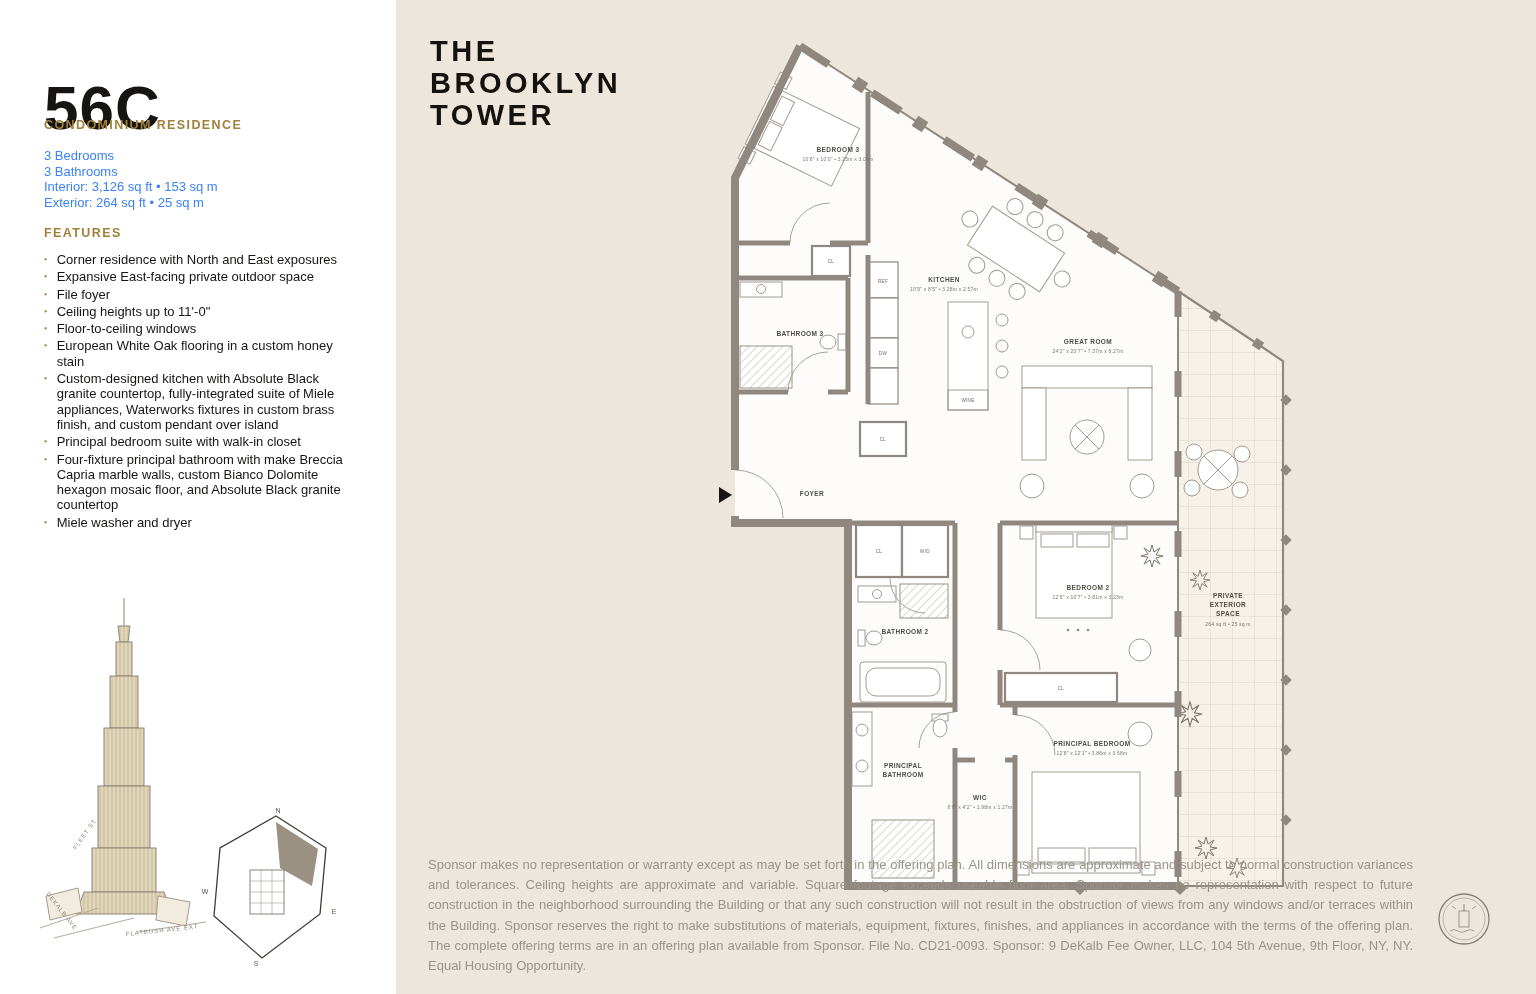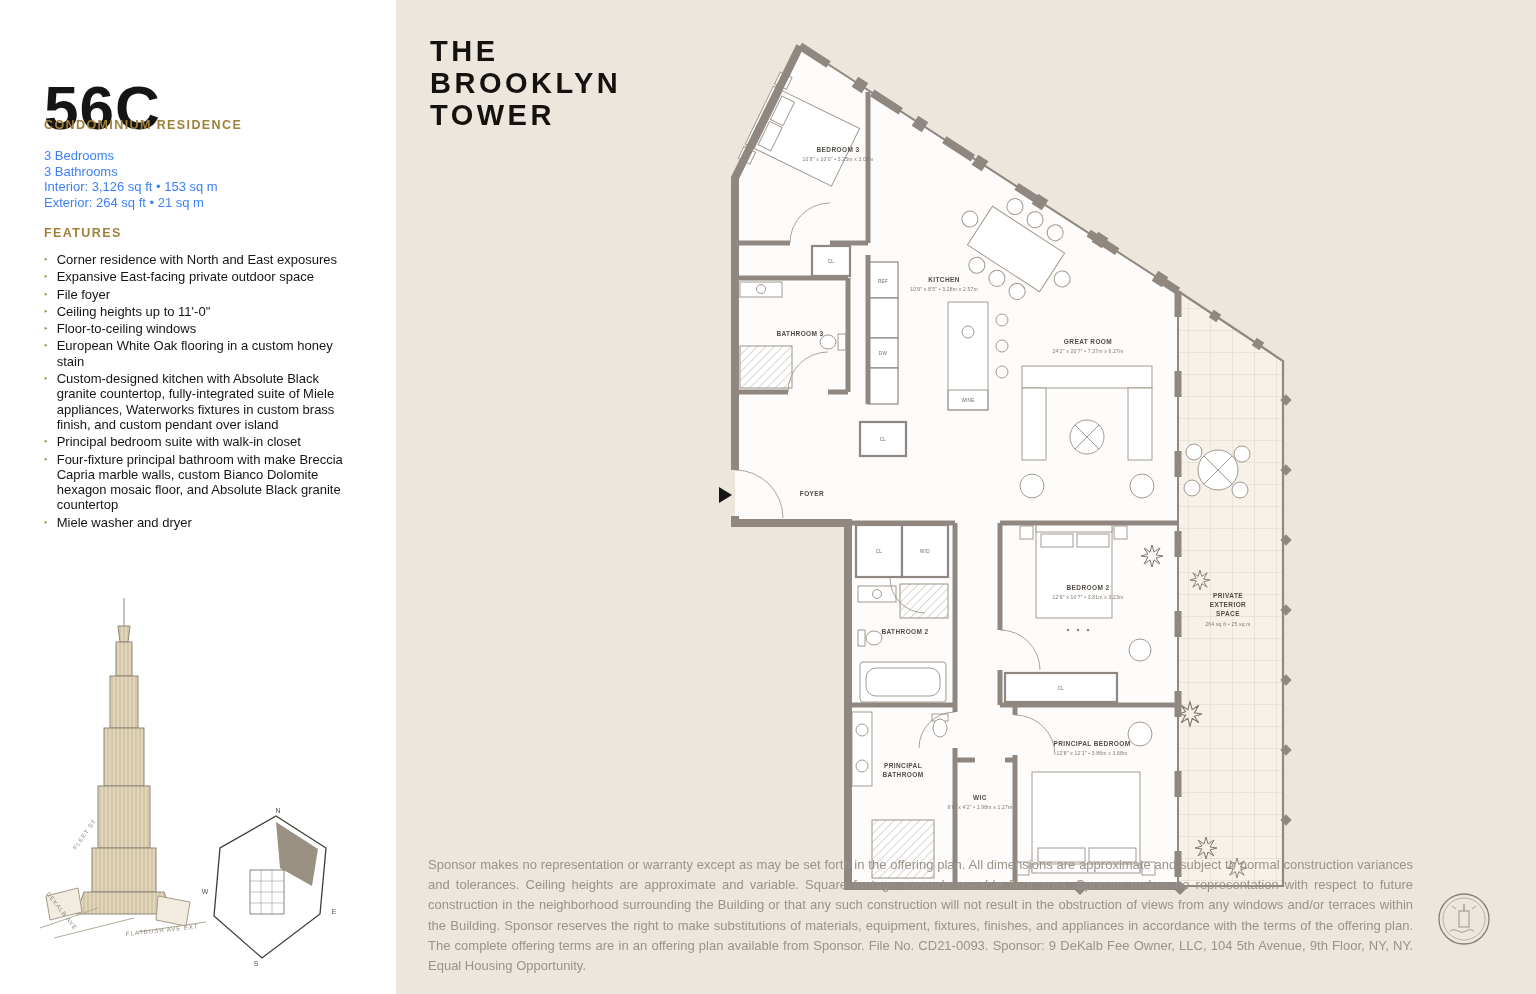--- a/index.html
+++ b/index.html
@@ -42,21 +42,21 @@
 <div class="page">
 
   <aside class="left">
     <h1 class="unit">56C</h1>
     <div class="gold restype">CONDOMINIUM RESIDENCE</div>
 
     <div class="specs">
       <div>3 Bedrooms</div>
       <div>3 Bathrooms</div>
       <div>Interior: 3,126 sq ft • 153 sq m</div>
-      <div>Exterior: 264 sq ft • 21 sq m</div>
+      <div>Exterior: 264 sq ft • 25 sq m</div>
     </div>
 
     <div class="gold feat-title">FEATURES</div>
 
     <ul class="features">
       <li>
           <span class="blt">‣</span>
           <span>Corner residence with North and East exposures</span>
         </li>
       <li>

